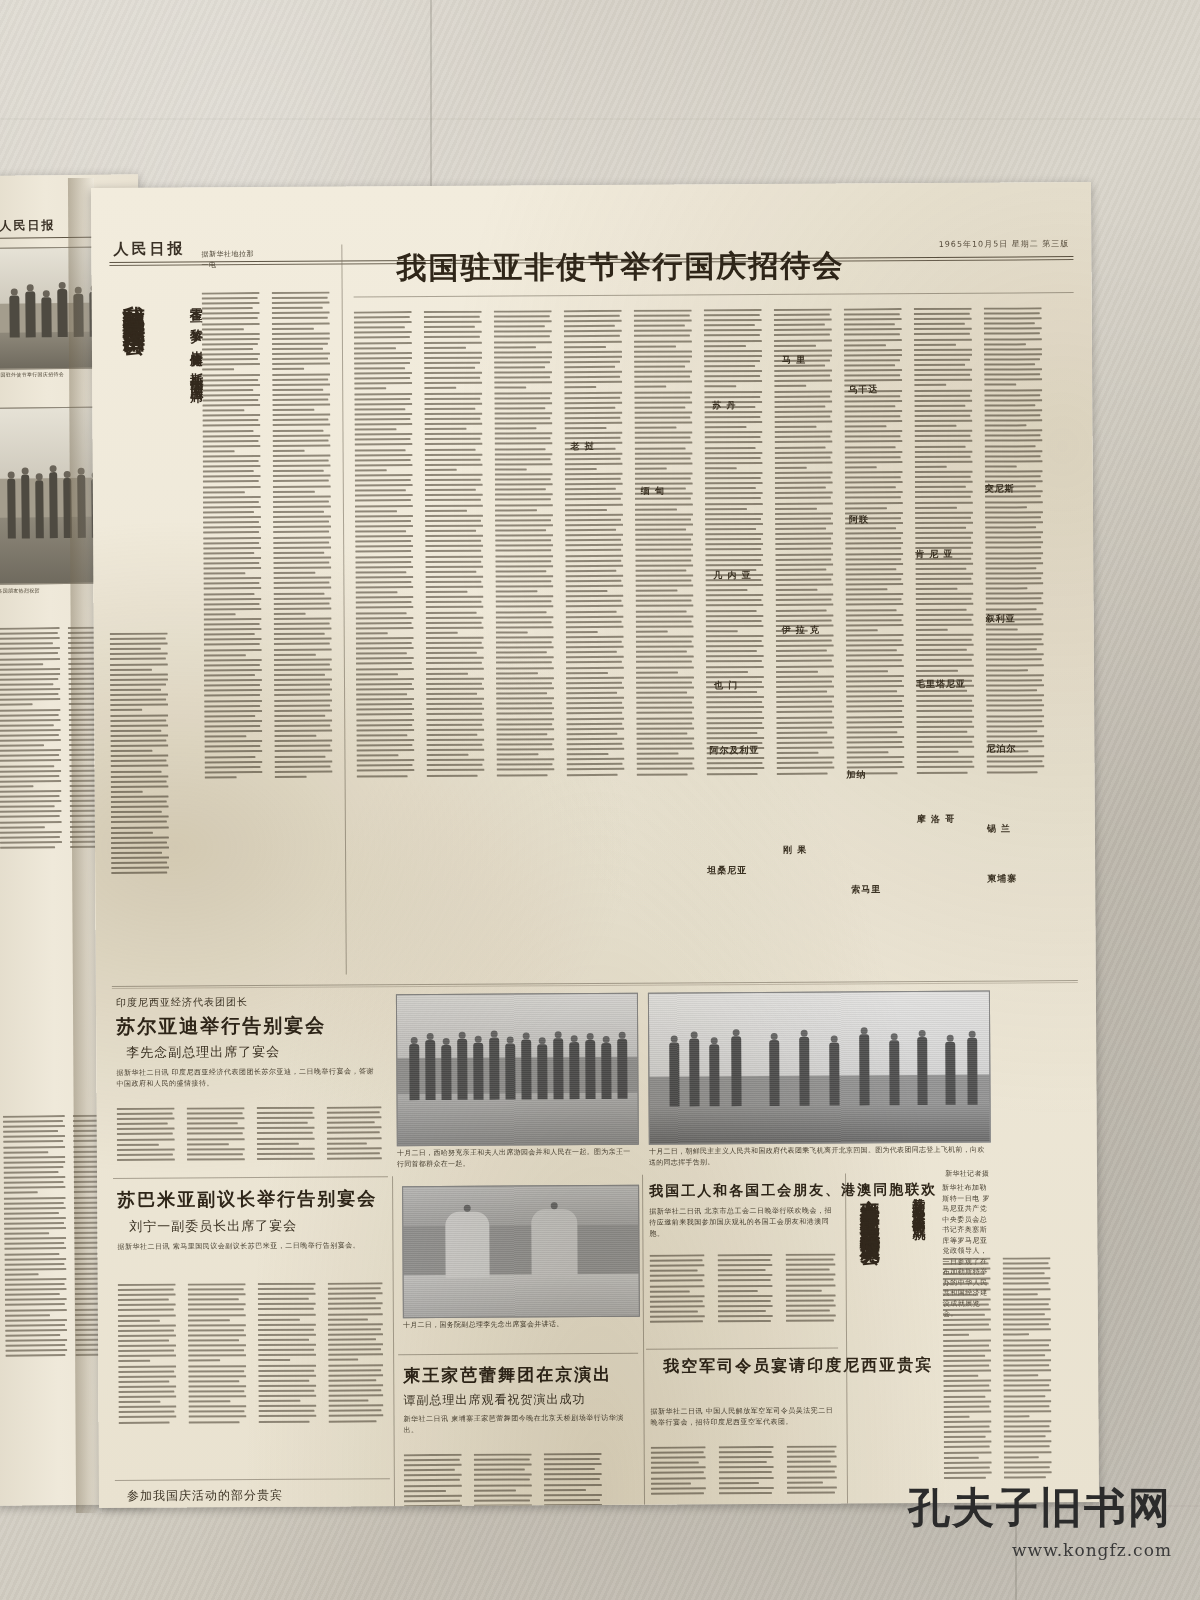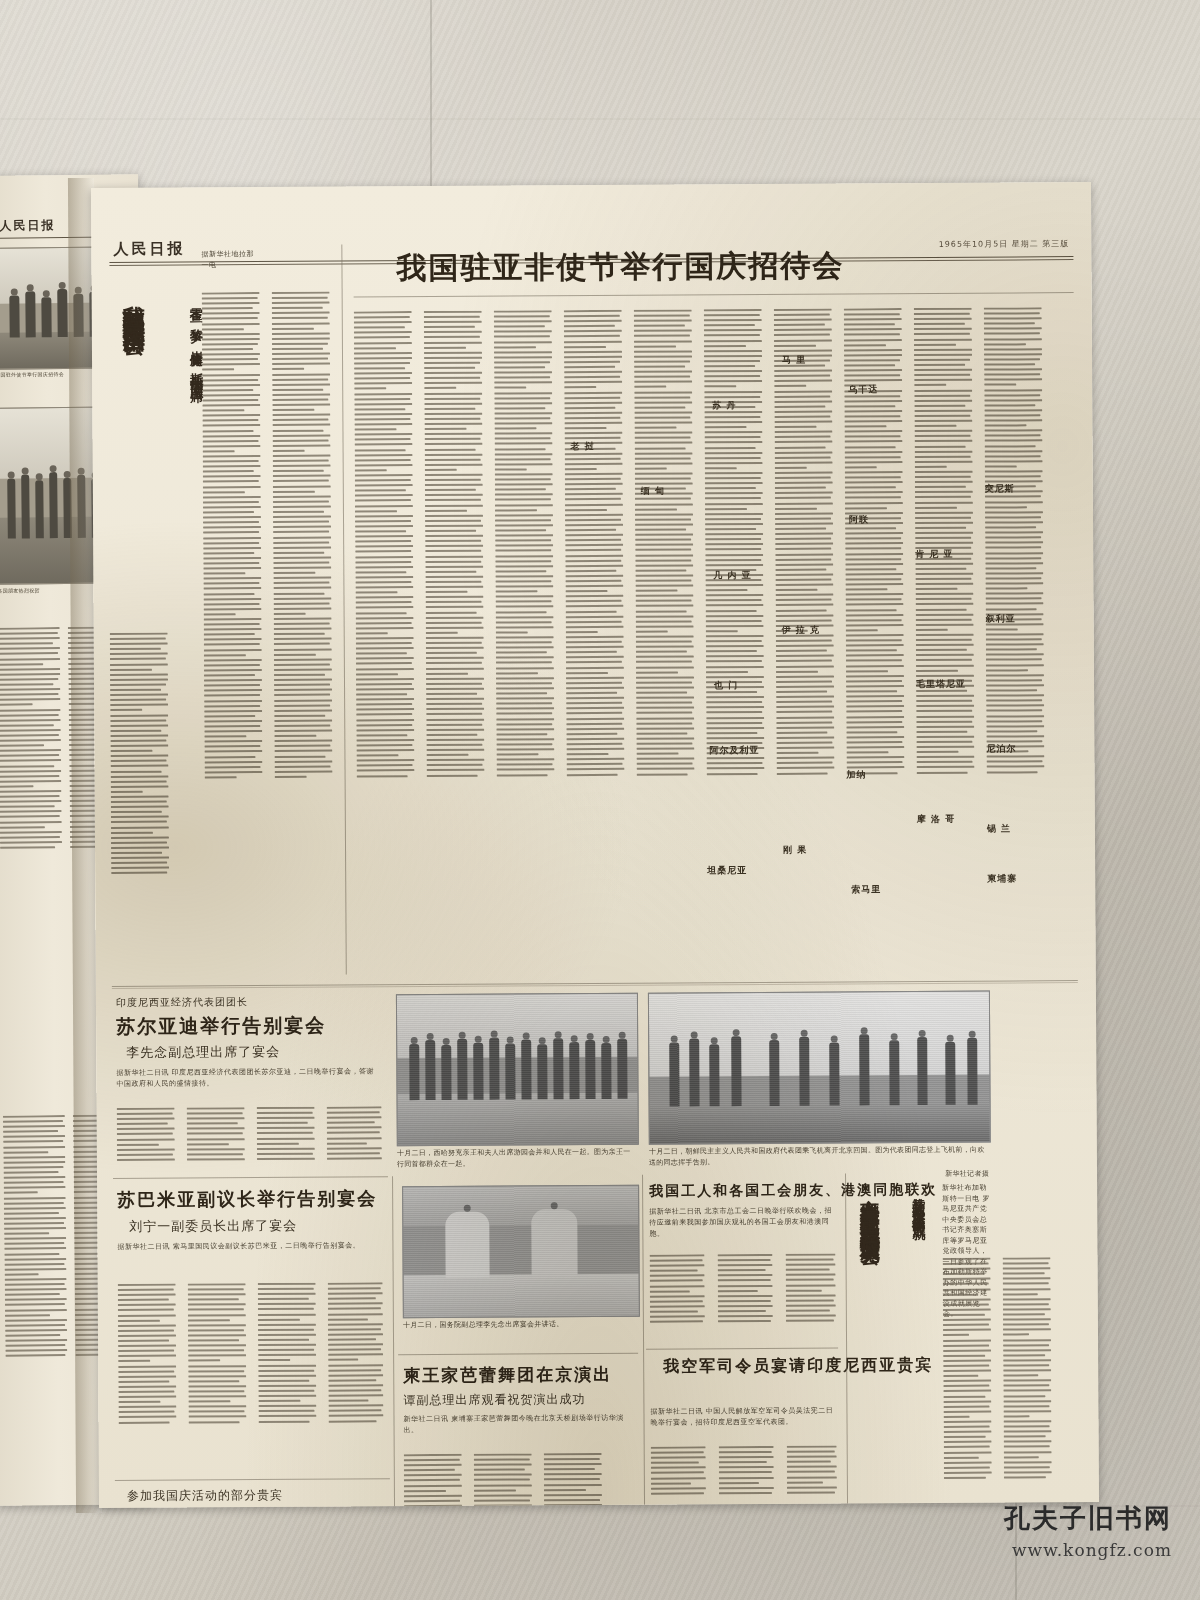--- a/index.html
+++ b/index.html
@@ -126,21 +126,21 @@
     width:7px;height:7px;border-radius:50%;background:#6a6459;}
   .cap{
     position:absolute;font-size:7px;color:#4a4233;line-height:1.5;letter-spacing:.3px;
   }
 
   
   .wm{
     position:absolute;right:28px;bottom:40px;text-align:right;
     font-family:"DejaVu Serif","Liberation Serif",serif;
   }
-  .wm .t1{font-size:26px;font-weight:bold;color:#2b2b2b;letter-spacing:2px;}
+  .wm .t1{font-size:42px;font-weight:bold;color:#2b2b2b;letter-spacing:2px;}
   .wm .t2{font-size:17px;color:#3a3a3a;letter-spacing:1px;margin-top:4px;}
 
   
   .lph{position:absolute;background:#a49d8d;border:1px solid #8d8678;overflow:hidden;}
 </style>
 </head>
 <body>
 
 <div class="backdrop"></div>
 <div class="tile-line" style="left:430px;top:0;width:2px;height:190px;"></div>

